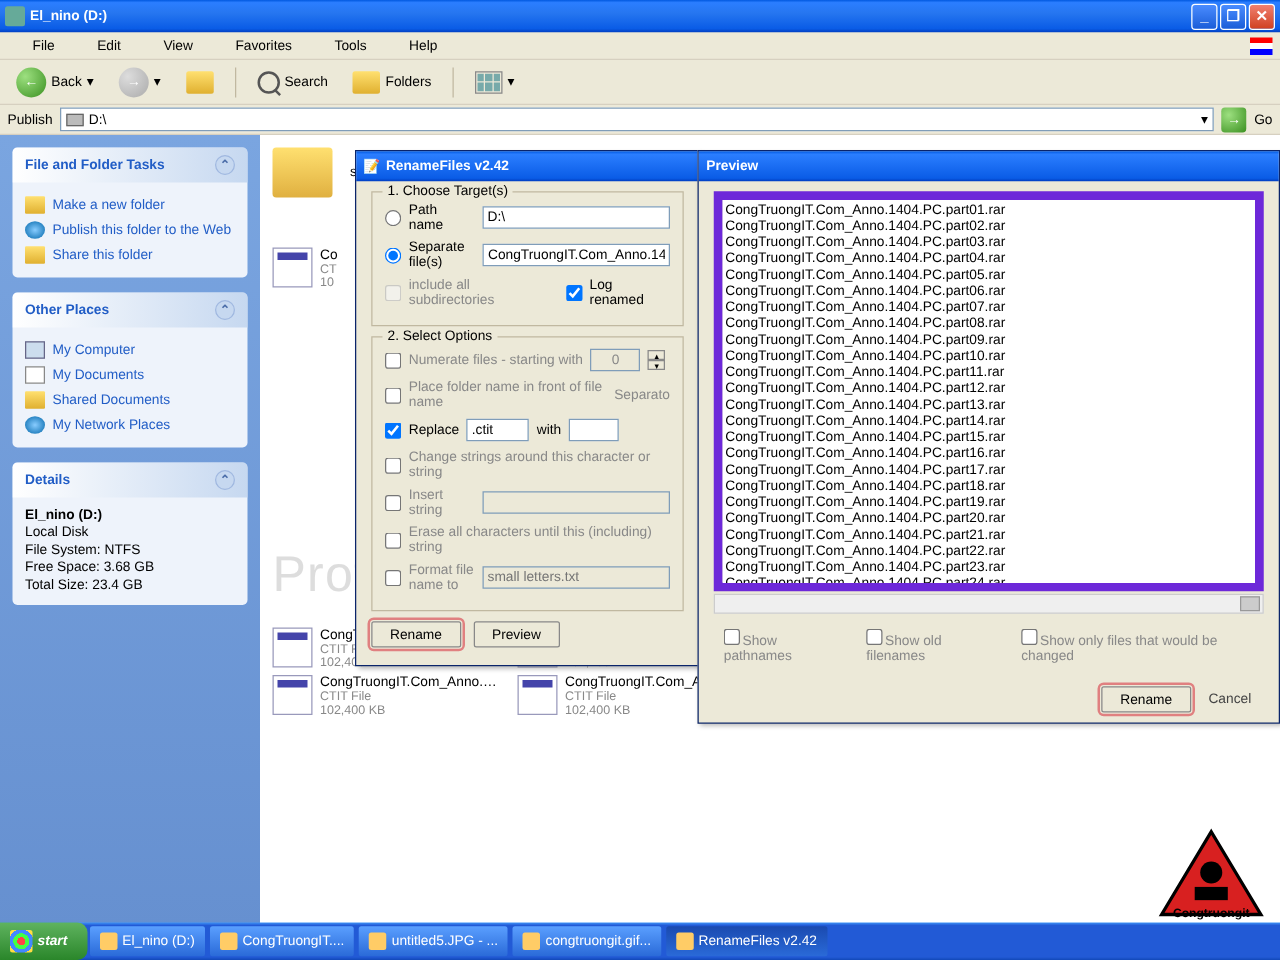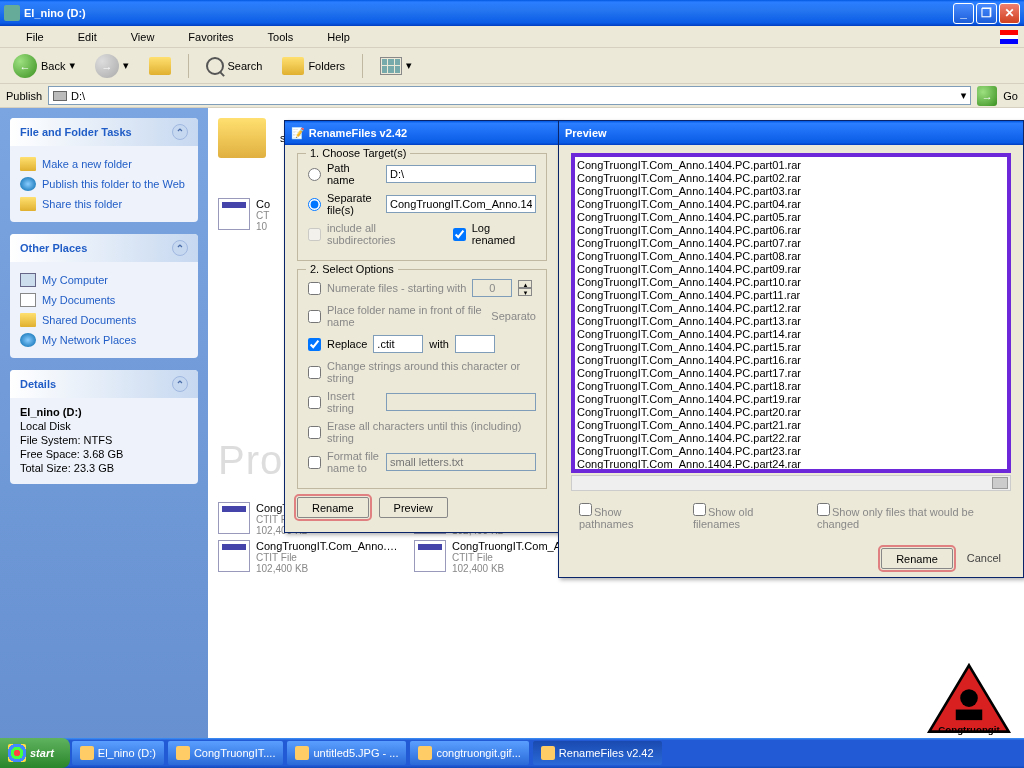--- a/index.html
+++ b/index.html
@@ -81,21 +81,21 @@
 input[type=text]:disabled { background:#ece9d8; color:#888;}
 input[type=radio],input[type=checkbox]{ margin-right:2px;}
 .disabled-txt { color:#888;}
 .btn { height:21px; padding:0 14px; background:#ece9d8; border:1px solid #888; border-radius:2px;}
 .btn.highlight { outline:2px solid #e08080; outline-offset:1px;}
 .status-line { color:#888; padding:4px 0;}
 .spinner { display:inline-flex; flex-direction:column; width:14px;}
 .spinner div{height:8px;border:1px solid #888;background:#ece9d8;font-size:7px;text-align:center;}
 
 
-.preview-list { width:100%; height:320px; border:4px solid #6d28d9; background:#fff; overflow:auto; padding:2px;}
+.preview-list { width:100%; height:320px; border:7px solid #6d28d9; background:#fff; overflow:auto; padding:2px;}
 .preview-list div { white-space:nowrap; font-size:11px; line-height:13px;}
 .preview-scroll { height:16px; border:1px solid #ccc; background:#efefef; margin-top:2px; position:relative;}
 .preview-scroll .thumb{position:absolute;right:2px;top:1px;width:16px;height:12px;background:#ccc;border:1px solid #999;}
 .preview-opts { display:flex; gap:18px; margin-top:12px; padding-left:8px;}
 .preview-btns { display:flex; justify-content:flex-end; gap:14px; margin-top:18px; padding-right:10px;}
 
 
 .taskbar { position:absolute; bottom:0; left:0; right:0; height:30px; background:linear-gradient(to bottom,#3e93f7 0%, #225ad6 8%, #225ad6 92%, #1148b8 100%); display:flex; align-items:center;}
 .start { height:30px; padding:0 16px 0 8px; background:linear-gradient(to bottom,#5fb35f,#2a862a); color:#fff; font-weight:bold; font-style:italic; font-size:16px; display:flex; align-items:center; gap:4px; border-radius:0 8px 8px 0;}
 .start-ico{width:18px;height:18px;background:radial-gradient(#f44,#f44 25%, #4f4 25%, #4f4 50%, #48f 50%, #48f 75%, #fd4 75%);border-radius:2px;}
@@ -224,21 +224,21 @@
     <div class="panel">
       <div class="panel-hdr">
           <span>Details</span>
           <div class="chev">⌃</div>
         </div>
       <div class="details-body">
         <div class="dtitle">El_nino (D:)</div>
         <div>Local Disk</div>
         <div>File System: NTFS</div>
         <div>Free Space: 3.68 GB</div>
-        <div>Total Size: 23.3 GB</div>
+        <div>Total Size: 23.4 GB</div>
       </div>
     </div>
   </div>
 
   <div class="filearea">
     <div style="display:flex;align-items:center;gap:6px;">
       <div class="big-folder"></div>
       <span>so</span>
     </div>
     <div class="watermark">Protect more of your memories for less!</div>

